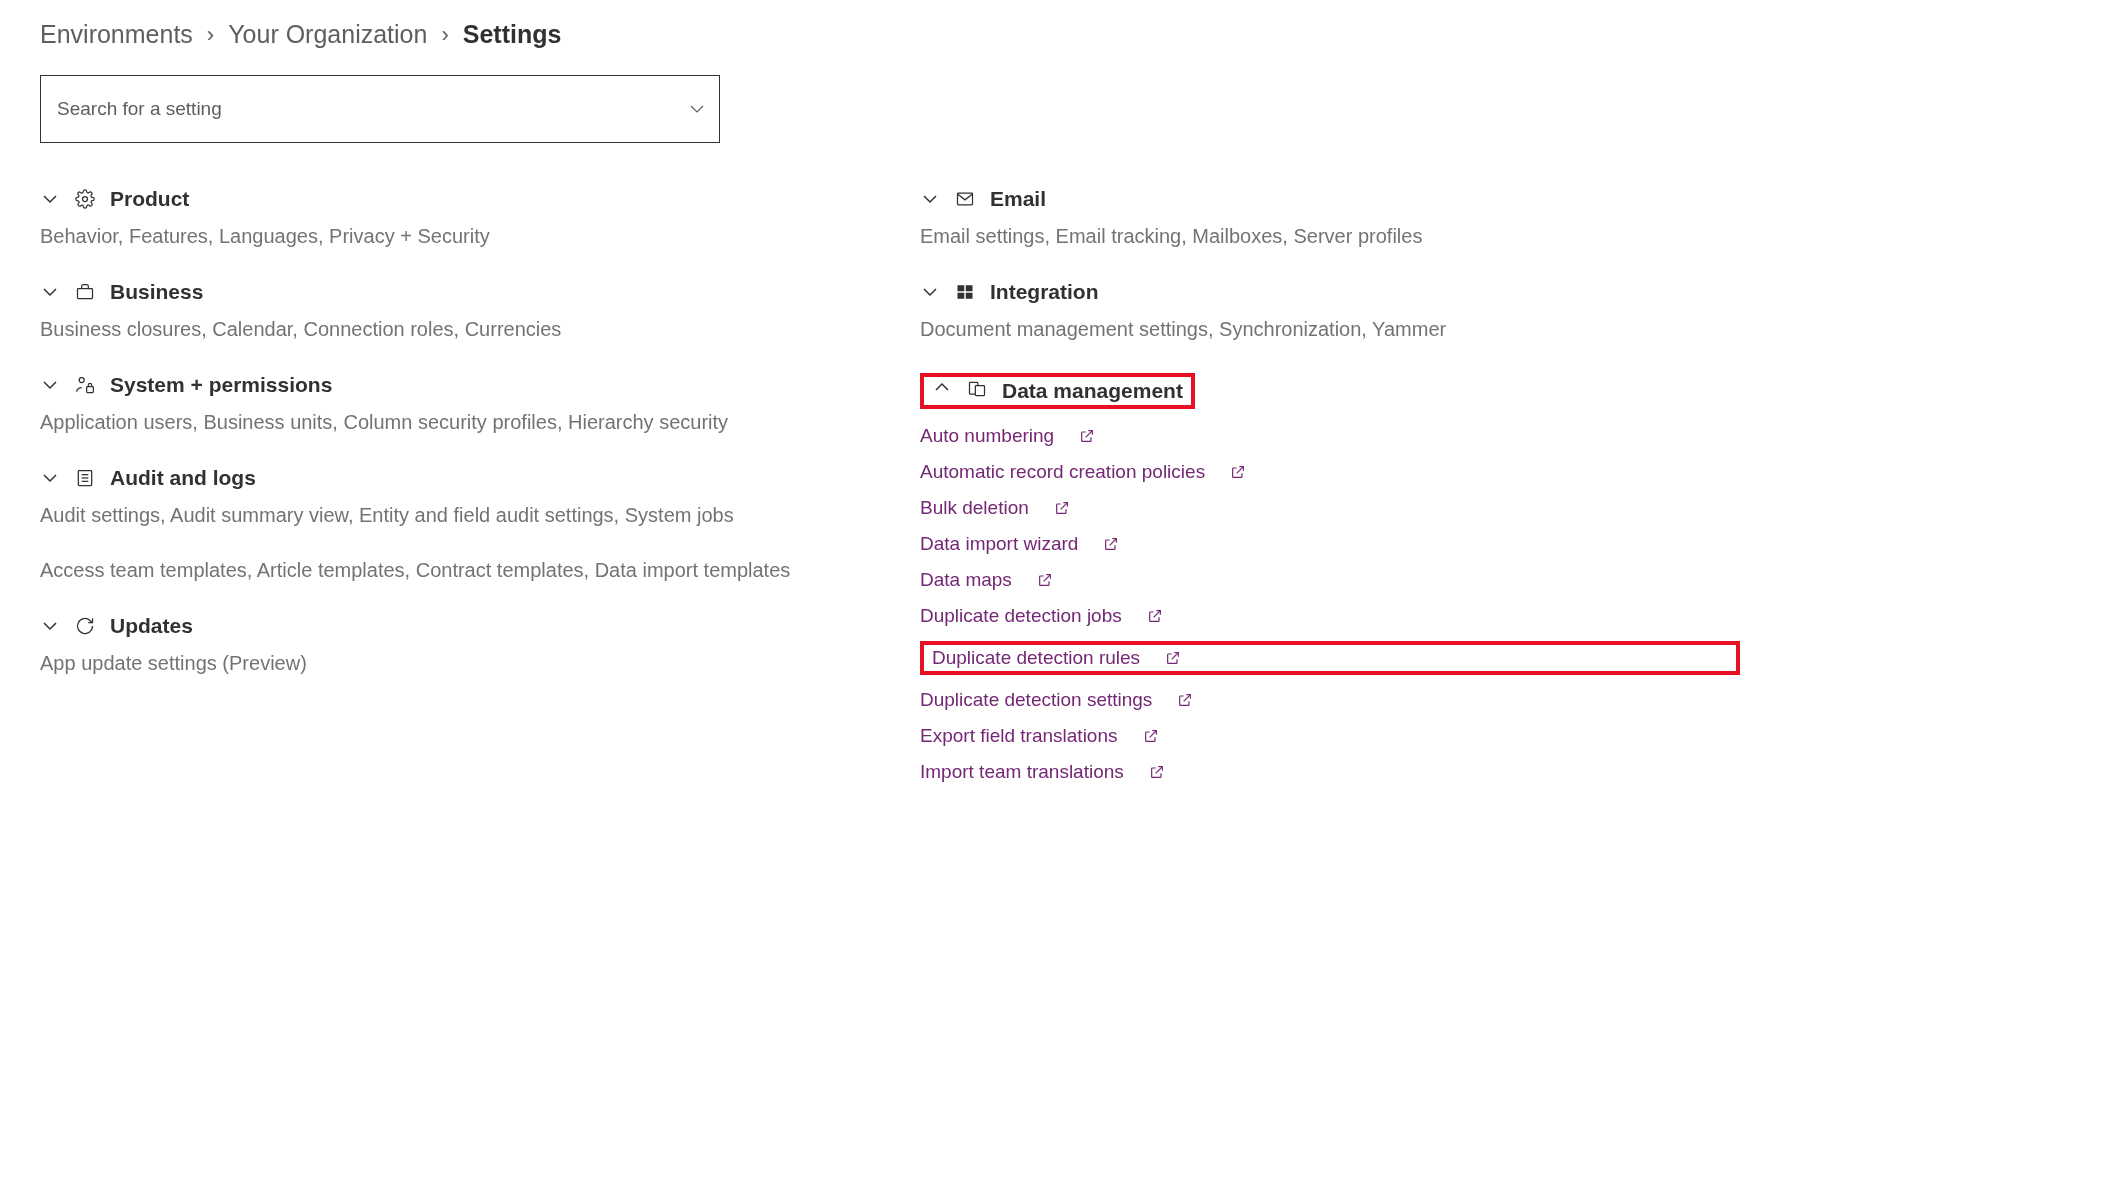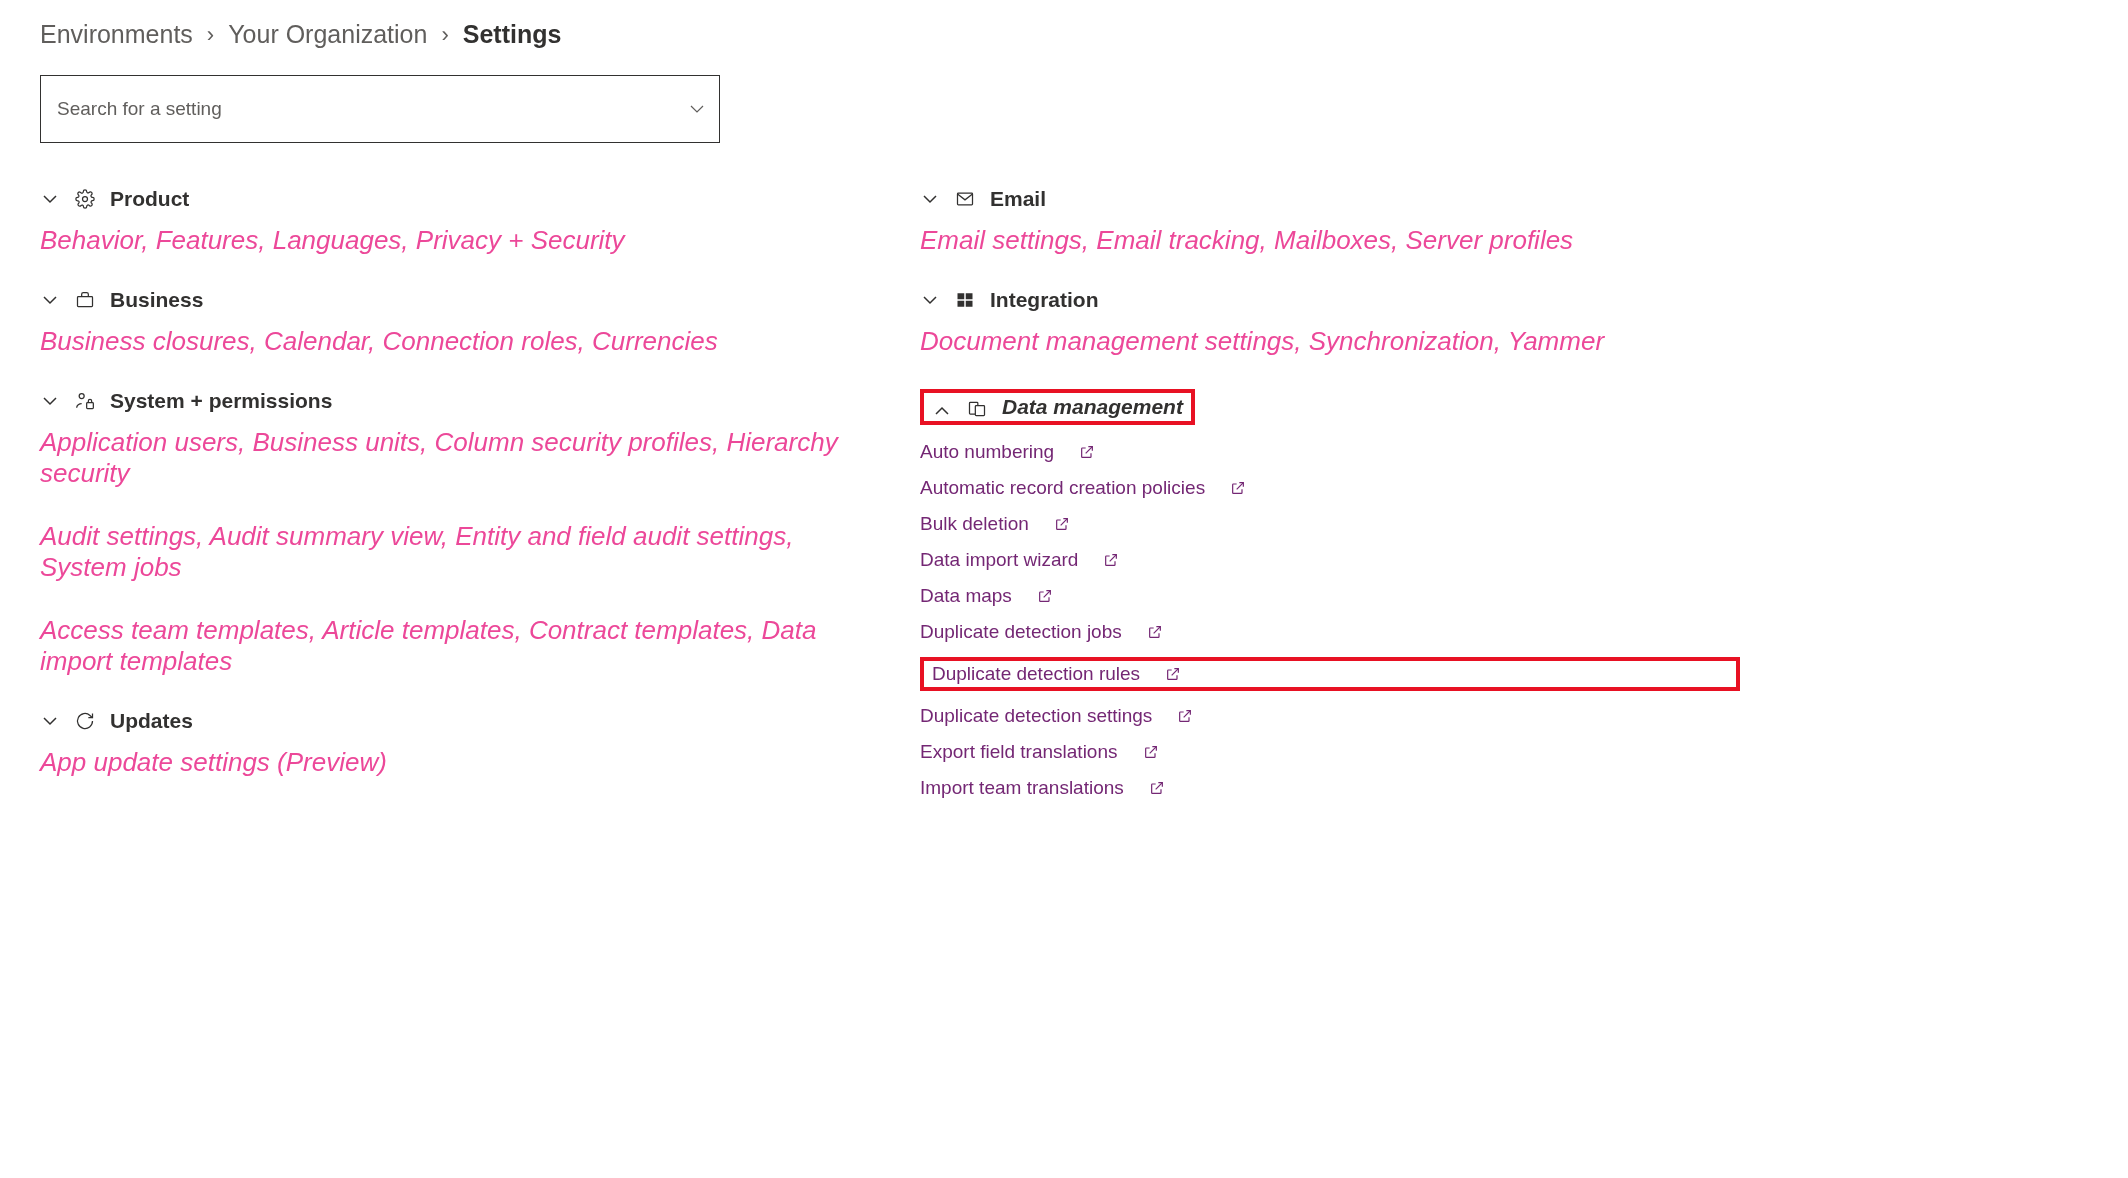--- a/index.html
+++ b/index.html
@@ -69,23 +69,22 @@
     justify-content: center;
     align-items: center;
   }
   .group-header .title {
     font-weight: 600;
     font-size: 21px;
     color: #323130;
   }
   .group-desc {
     margin-top: 14px;
-    font-size: 26px;
-    color: #ec4899;
-    font-style: italic;
+    font-size: 20px;
+    color: #737373;
   }
   .link-list {
     margin-top: 16px;
     display: flex;
     flex-direction: column;
     gap: 14px;
   }
   .link-item {
     display: inline-flex;
     align-items: center;
@@ -99,23 +98,22 @@
     display: inline-flex;
     align-items: center;
   }
   .highlight-box {
     border: 4px solid #e81123;
     padding: 2px 8px;
     display: inline-block;
   }
   .highlight-header {
     display: flex;
-    align-items: flex-end;
+    align-items: flex-start;
     gap: 14px;
-    font-style: italic;
   }
   svg { display: block; }
 </style>
 </head>
 <body>
 
 <div class="breadcrumb">
   <span>Environments</span>
   <span class="sep">›</span>
   <span>Your Organization</span>
@@ -186,20 +184,36 @@
               <rect x="14" y="14" width="8" height="7" rx="1"></rect>
               <path d="M16 14v-2a2 2 0 0 1 4 0v2"></path>
             </svg>
         </span>
         <span class="title">System + permissions</span>
       </div>
       <div class="group-desc">Application users, Business units, Column security profiles, Hierarchy security</div>
     </div>
 
     <div class="group">
+      <div class="group-header">
+        <span class="chev-toggle">
+          <svg width="16" height="16" viewBox="0 0 16 16" fill="none" stroke="currentColor" stroke-width="1.5">
+              <path d="M2 5 L8 11 L14 5"></path>
+            </svg>
+        </span>
+        <span class="icon">
+          <svg width="20" height="20" viewBox="0 0 24 24" fill="none" stroke="#323130" stroke-width="1.5">
+              <rect x="4" y="3" width="16" height="18" rx="1"></rect>
+              <line x1="8" y1="8" x2="16" y2="8"></line>
+              <line x1="8" y1="12" x2="16" y2="12"></line>
+              <line x1="8" y1="16" x2="16" y2="16"></line>
+            </svg>
+        </span>
+        <span class="title">Audit and logs</span>
+      </div>
       <div class="group-desc">Audit settings, Audit summary view, Entity and field audit settings, System jobs</div>
     </div>
 
     <div class="group">
       <div class="group-desc">Access team templates, Article templates, Contract templates, Data import templates</div>
     </div>
 
     <div class="group">
       <div class="group-header">
         <span class="chev-toggle">

